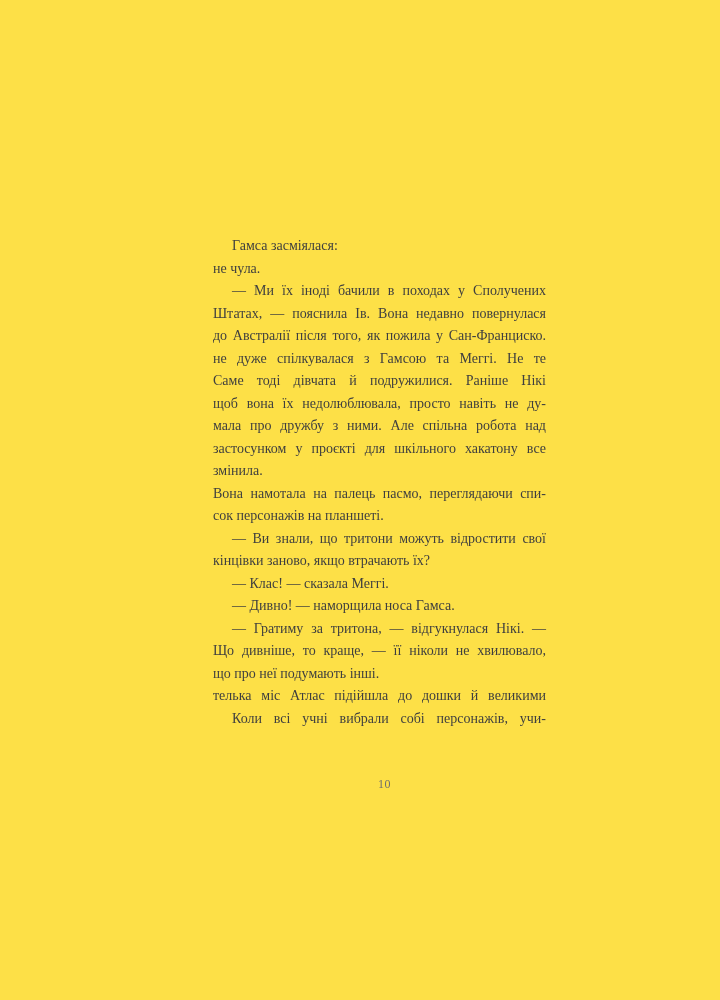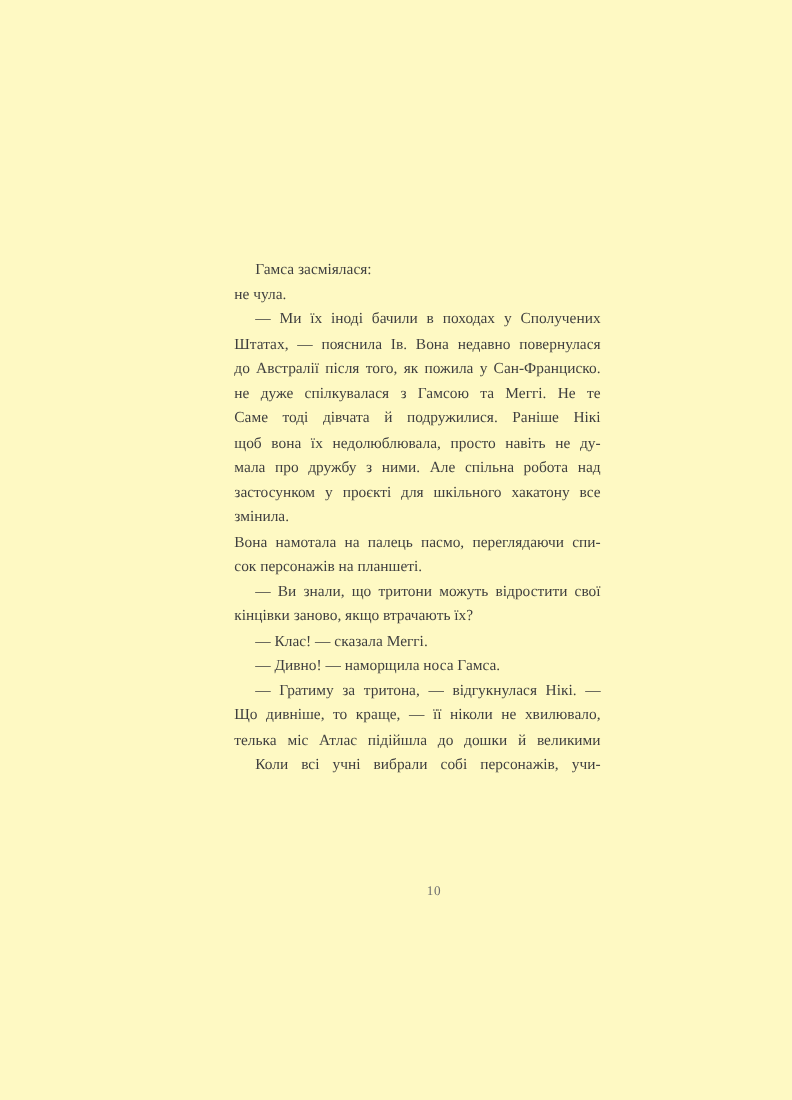--- a/index.html
+++ b/index.html
@@ -10,21 +10,21 @@
     width: 720px;
     height: 1000px;
     background: #ffffff;
     position: relative;
     overflow: hidden;
     font-family: "Liberation Serif", "DejaVu Serif", serif;
   }
   .book-page {
     position: absolute;
     inset: 0;
-    background: #fef9c3;
+    background: #fde047;
   }
   .text-block {
     position: absolute;
     left: 213px;
     top: 235px;
     width: 333px;
     color: #3f3f3f;
     font-size: 14px;
     line-height: 22.5px;
     -webkit-font-smoothing: antialiased;
@@ -40,28 +40,27 @@
   }
   .line.first {
     text-indent: 19px;
   }
   .line.last {
     text-align: justify;
     text-align-last: left;
   }
   .page-number {
     position: absolute;
-    left: 228px;
+    left: 218px;
     top: 777px;
     width: 333px;
     text-align: center;
     font-size: 12px;
     color: #6e6e6e;
     letter-spacing: 0.5px;
-    margin-top: 26px;
   }
 </style>
 </head>
 <body>
 
 <div class="book-page">
 
   <div class="text-block">
 
     <div class="para">
@@ -98,20 +97,21 @@
       <div class="line first last">— Клас! — сказала Меггі.</div>
     </div>
 
     <div class="para">
       <div class="line first last">— Дивно! — наморщила носа Гамса.</div>
     </div>
 
     <div class="para">
       <div class="line first">— Гратиму за тритона, — відгукнулася Нікі. —</div>
       <div class="line">Що дивніше, то краще, — її ніколи не хвилювало,</div>
+      <div class="line last">що про неї подумають інші.</div>
     </div>
 
     <div class="para">
       <div class="line">телька міс Атлас підійшла до дошки й великими</div>
       <div class="line first">Коли всі учні вибрали собі персонажів, учи-</div>
     </div>
 
   </div>
 
   <div class="page-number">10</div>

